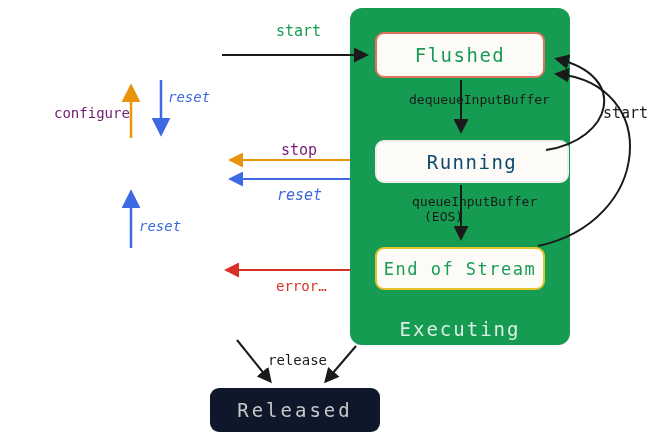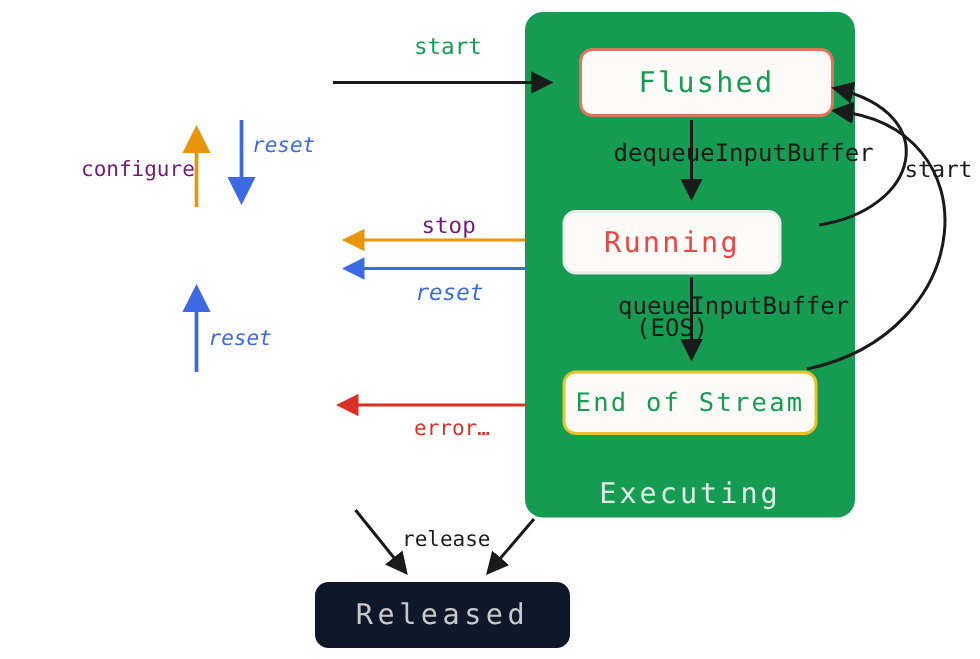--- a/index.html
+++ b/index.html
@@ -18,34 +18,34 @@
 
   .state { position:absolute; display:flex; align-items:center; justify-content:center;
            border-radius:9px; font-size:17px; letter-spacing:1.5px; white-space:nowrap; }
 
   
   .st-configured    { left:35px; top:24px;  width:175px; height:46px; background:#F2A40A; color:#ffffff; }
   .st-uninitialized { left:35px; top:132px; width:175px; height:44px; background:#3D6AE2; color:#ffffff; }
   .st-error         { left:38px; top:242px; width:168px; height:43px; background:#D93025; color:#ffffff; }
 
   
-  .st-flushed  { left:25px; top:24px;  width:170px; height:46px; background:#FCFBF7; border:2px solid #E0735C; color:#169C52; font-size:19px;margin-left:11px; }
-  .st-running  { left:25px; top:132px; width:146px; height:43px; background:#FCFBF7; border:2px solid #ECECEC; color:#ef4444; font-size:19px; }
+  .st-flushed  { left:25px; top:24px;  width:170px; height:46px; background:#FCFBF7; border:2px solid #E0735C; color:#169C52; font-size:19px; }
+  .st-running  { left:25px; top:132px; width:194px; height:43px; background:#FCFBF7; border:2px solid #ECECEC; color:#0c4a6e; font-size:19px; }
   .st-eos      { left:25px; top:239px; width:170px; height:43px; background:#FCFBF7; border:2px solid #E5C32A; color:#169C52; }
 
   .st-released { left:210px; top:388px; width:170px; height:44px; background:#0f172a; color:#C8C8C8; font-size:19px; letter-spacing:3px; }
 
   svg.arrows { position:absolute; left:0; top:0; width:653px; height:439px; z-index:5; pointer-events:none; }
 
   .edge { position:absolute; z-index:6; white-space:nowrap; font-size:14px; color:#1a1a1a; }
   .edge.green  { color:#169C52; }
   .edge.orange { color:#701a75; }
   .edge.blue   { color:#3D6AE2;font-style:italic; }
   .edge.red    { color:#D93025; }
-  .edge.small  { font-size:16px;text-align:center; }
+  .edge.small  { font-size:13px;text-align:center; }
   .edge.big    { font-size:15px; }
 </style>
 </head>
 <body>
 
 <div class="canvas">
 
 
   <div class="group group-executing">
     <div class="state st-flushed">Flushed</div>

